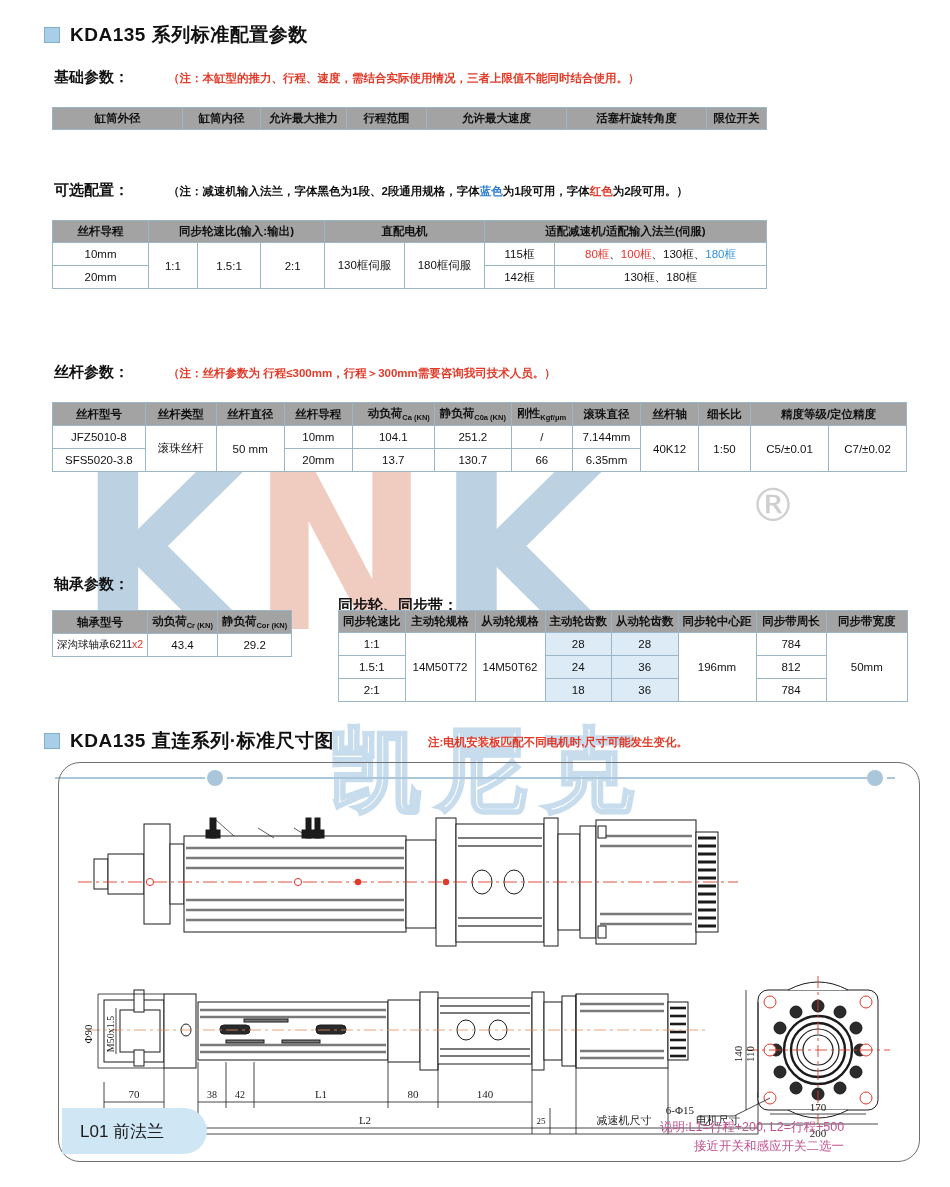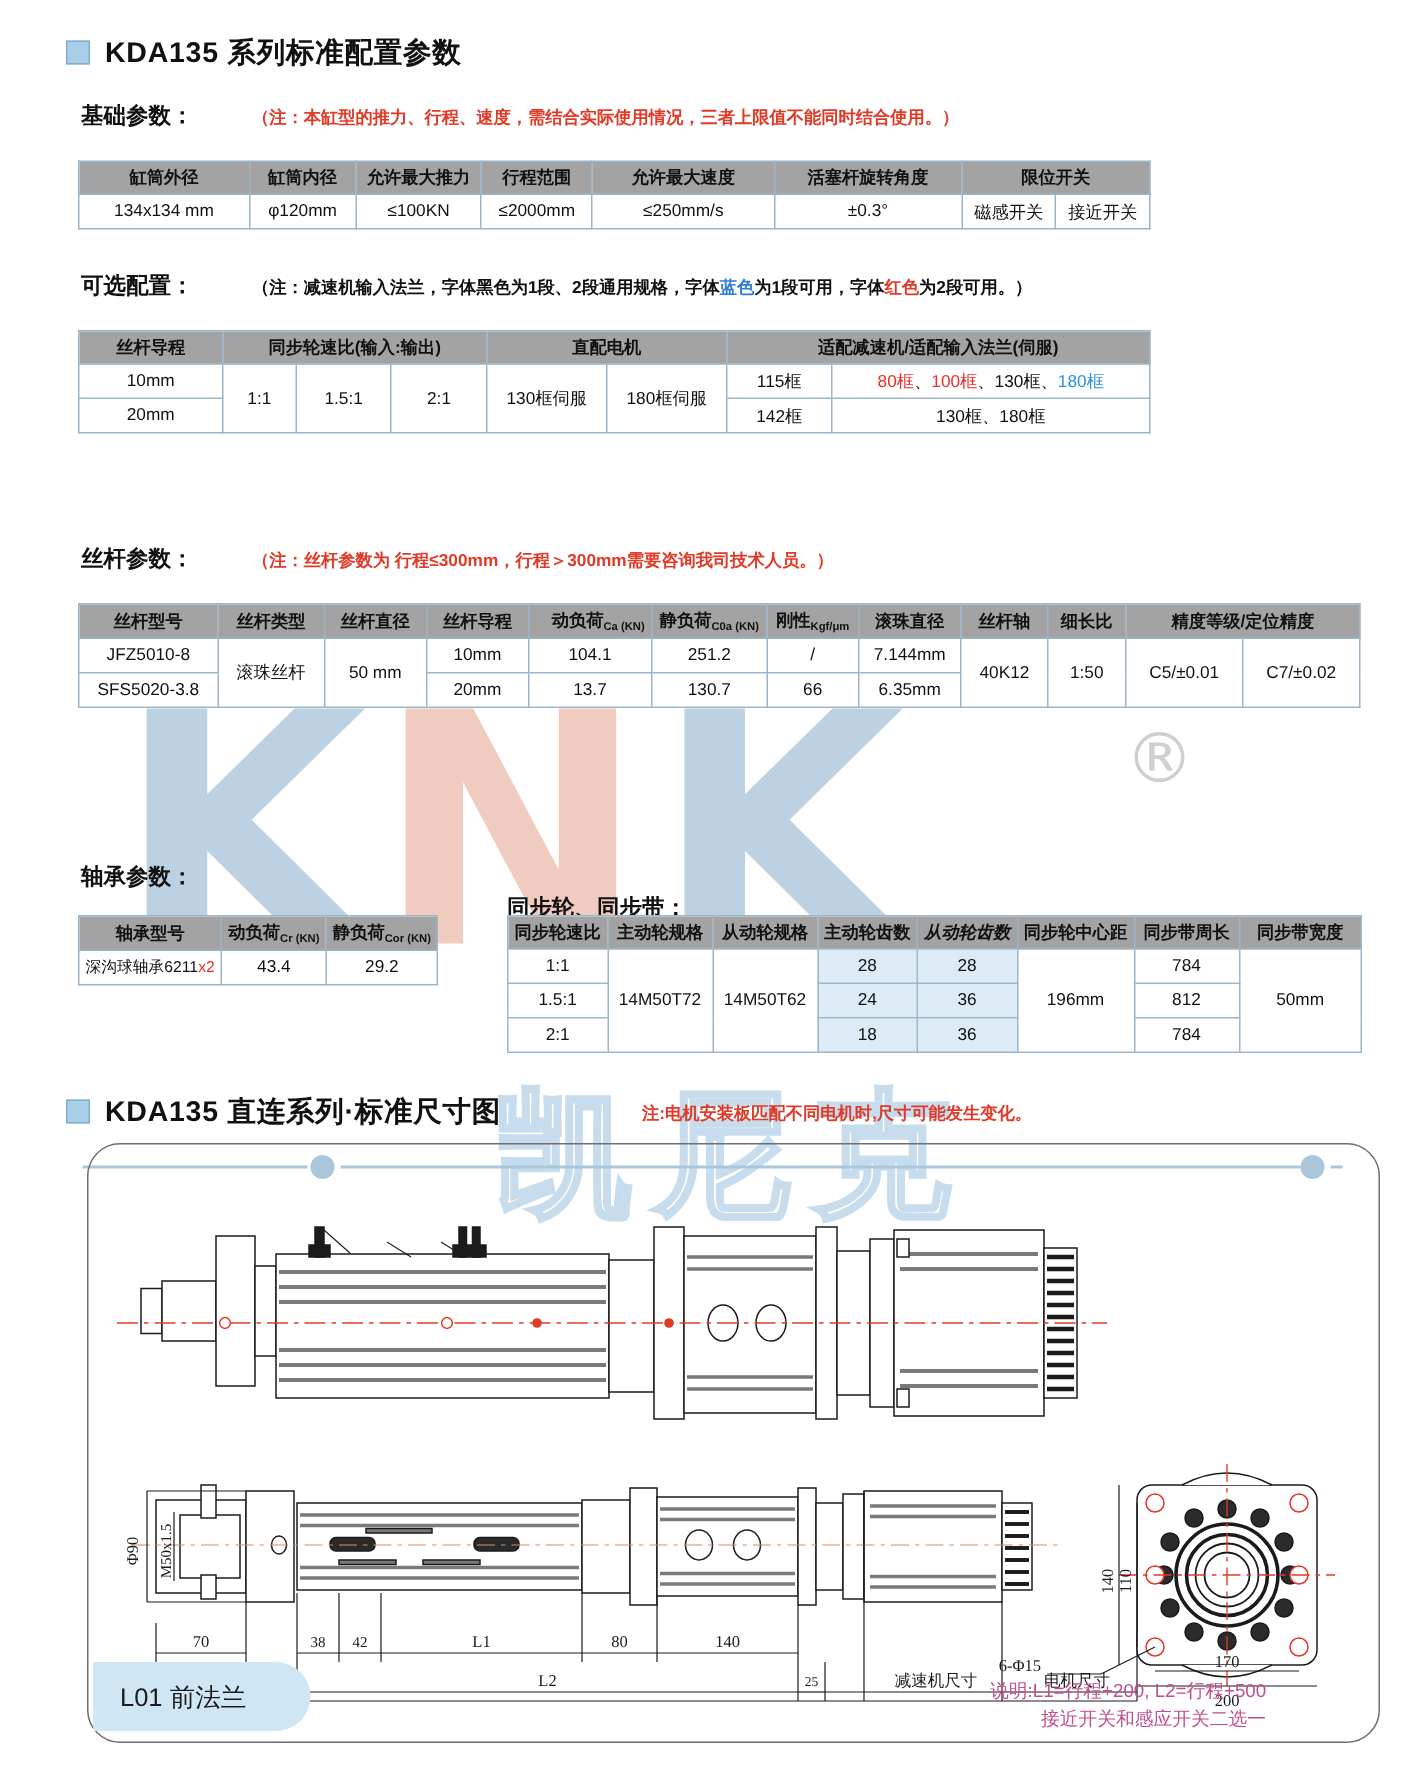--- a/index.html
+++ b/index.html
@@ -115,30 +115,20 @@
 <table class="t" style="left:52px; top:107px; width:715px;">
   <tbody>
       <tr>
     <th style="width:130px;">缸筒外径</th>
     <th style="width:78px;">缸筒内径</th>
     <th style="width:86px;">允许最大推力</th>
     <th style="width:80px;">行程范围</th>
     <th style="width:140px;">允许最大速度</th>
     <th style="width:140px;">活塞杆旋转角度</th>
     <th colspan="2">限位开关</th>
-  </tr>
-  <tr>
-    <td>134x134 mm</td>
-    <td>φ120mm</td>
-    <td>≤100KN</td>
-    <td>≤2000mm</td>
-    <td>≤250mm/s</td>
-    <td>±0.3°</td>
-    <td style="width:66px;">磁感开关</td>
-    <td style="width:66px;">接近开关</td>
   </tr>
 </tbody>
   </table>
 
 <div class="lbl" style="left:54px; top:181px;">可选配置：</div>
 <div class="note" style="left:168px; top:184px;"><span class="blk">（注：减速机输入法兰，字体黑色为1段、2段通用规格，字体</span><span class="blue">蓝色</span><span class="blk">为1段可用，字体</span><span class="red">红色</span><span class="blk">为2段可用。）</span></div>
 
 <table class="t" style="left:52px; top:220px; width:715px;">
   <tbody>
       <tr>
@@ -225,21 +215,21 @@
   </table>
 
 <div class="lbl" style="left:338px; top:596px;">同步轮、同步带：</div>
 <table class="t" style="left:338px; top:610px; width:570px;">
   <tbody>
       <tr>
     <th style="width:66px;">同步轮速比</th>
     <th style="width:70px;">主动轮规格</th>
     <th style="width:70px;">从动轮规格</th>
     <th style="width:66px;">主动轮齿数</th>
-    <th style="width:66px;font-style:italic;">从动轮齿数</th>
+    <th style="width:66px;">从动轮齿数</th>
     <th style="width:70px;">同步轮中心距</th>
     <th style="width:70px;">同步带周长</th>
     <th>同步带宽度</th>
   </tr>
   <tr>
     <td>1:1</td>
     <td rowspan="3">14M50T72</td>
     <td rowspan="3">14M50T62</td>
     <td class="tintcell">28</td>
     <td class="tintcell">28</td>

